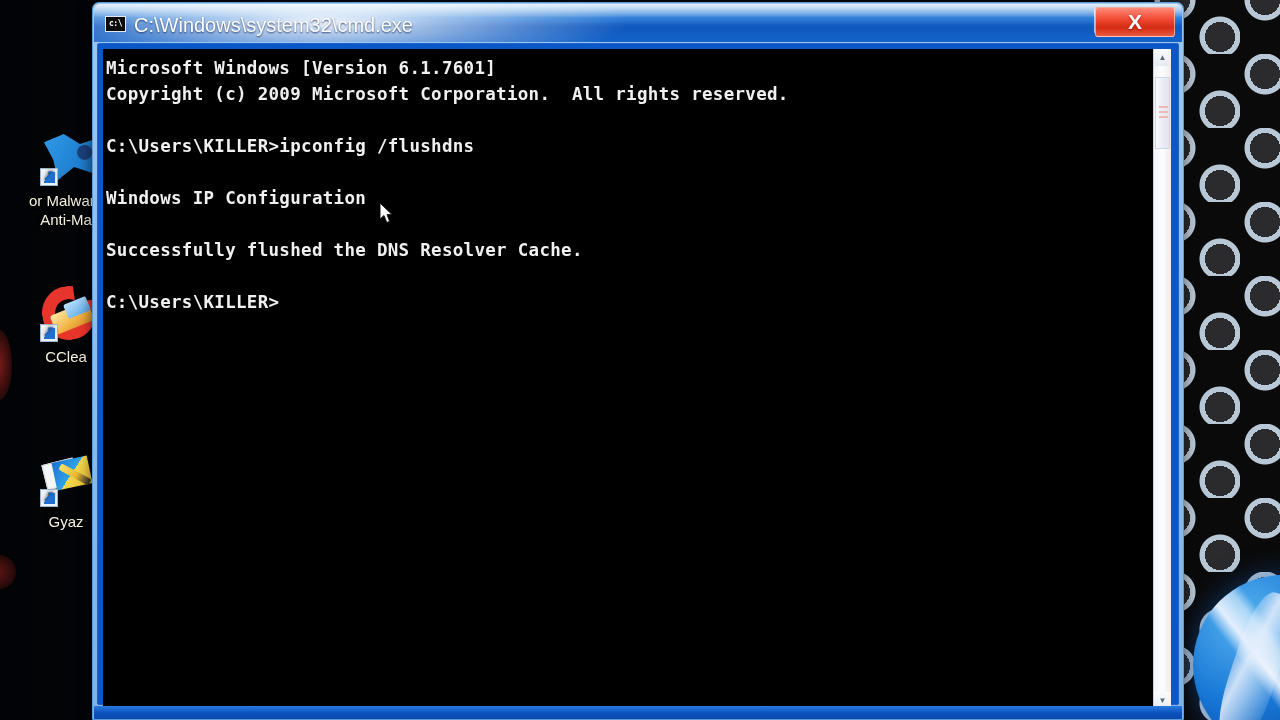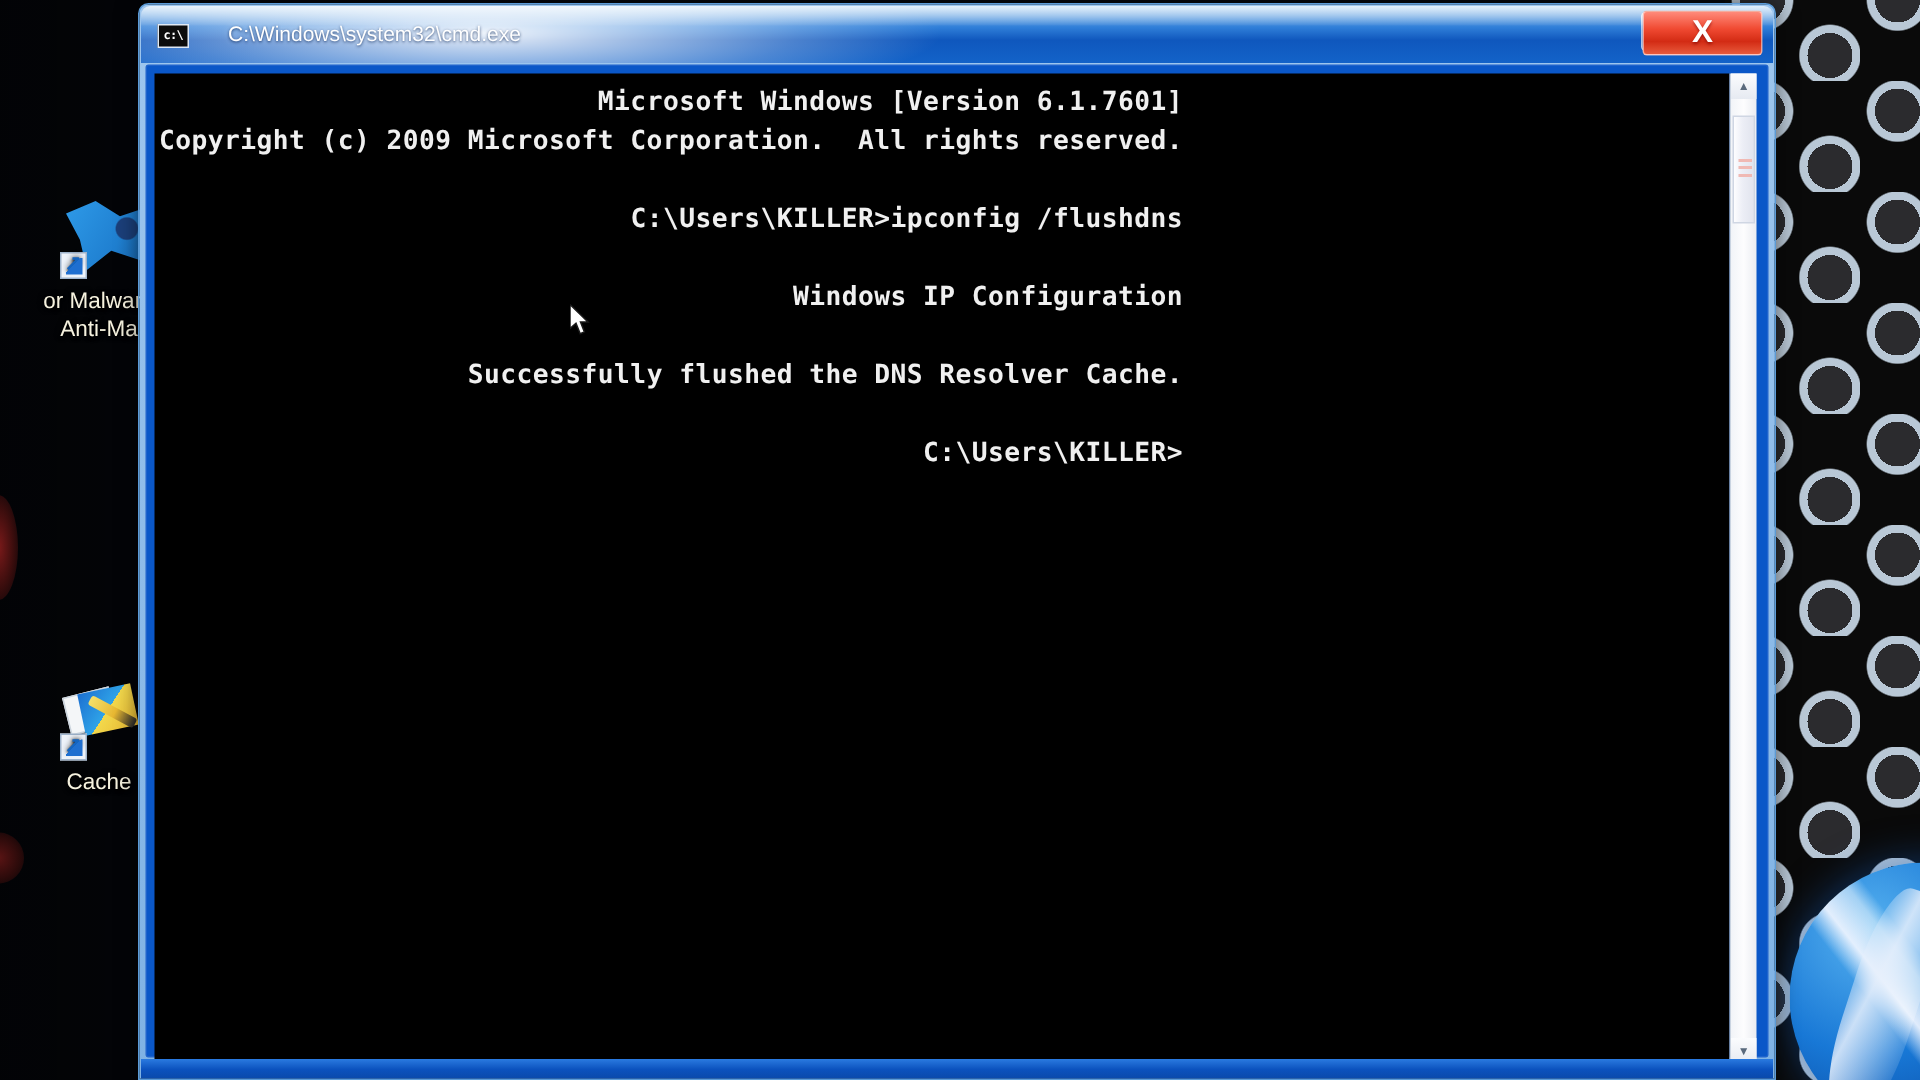--- a/index.html
+++ b/index.html
@@ -271,23 +271,23 @@
     color: #ffffff;
     font-family: "DejaVu Sans Mono", monospace;
     font-size: 8px;
     font-weight: bold;
     line-height: 14px;
     text-align: center;
     letter-spacing: -0.5px;
   }
   #cmd-title-text {
     position: absolute;
-    left: 58px;
+    left: 40px;
     top: 10px;
-    font-size: 14px;
+    font-size: 20px;
     color: #ffffff;
     text-shadow: 0 1px 2px rgba(10,40,90,0.85), 0 0 6px rgba(255,255,255,0.35);
     white-space: nowrap;
   }
 
   .win-btn {
     position: absolute;
     top: 4px;
     height: 26px;
     box-sizing: border-box;
@@ -340,21 +340,20 @@
 
   
   #console {
     position: absolute;
     left: 10px;
     top: 46px;
     width: 1050px;
     height: 660px;
     background: #000000;
     overflow: hidden;
-    text-align: right;
   }
   #console-text {
     position: absolute;
     left: 3px;
     top: 6px;
     font-family: "DejaVu Sans Mono", monospace;
     font-size: 17.5px;
     font-weight: bold;
     line-height: 26px;
     color: #f0f0f0;
@@ -443,29 +442,38 @@
 
   <div class="desk-icon" style="left:14px; top:134px;">
     <span class="glyph">
       <span id="icon-mbam-art"></span>
       <span class="shortcut-arrow"></span>
     </span>
     <span class="label">or Malware</span>
     <span class="label">Anti-Ma</span>
   </div>
 
+  <div class="desk-icon" style="left:14px; top:290px;">
+    <span class="glyph">
+      <span id="icon-cc-ring"></span>
+      <span id="icon-cc-brush"></span>
+      <span id="icon-cc-brush2"></span>
+      <span class="shortcut-arrow"></span>
+    </span>
+    <span class="label">CClea</span>
+  </div>
 
   <div class="desk-icon" style="left:14px; top:455px;">
     <span class="glyph">
       <span id="icon-gy-c1"></span>
       <span id="icon-gy-c2"></span>
       <span id="icon-gy-pen"></span>
       <span class="shortcut-arrow"></span>
     </span>
-    <span class="label">Cache</span>
+    <span class="label">Gyaz</span>
   </div>
 
   <div id="cmd-window">
 
     <div id="cmd-frame-inner"></div>
 
     <div id="cmd-titlebar">
       <div id="titlebar-gloss"></div>
       <div id="cmd-icon">c:\</div>
       <div id="cmd-title-text">C:\Windows\system32\cmd.exe</div>

